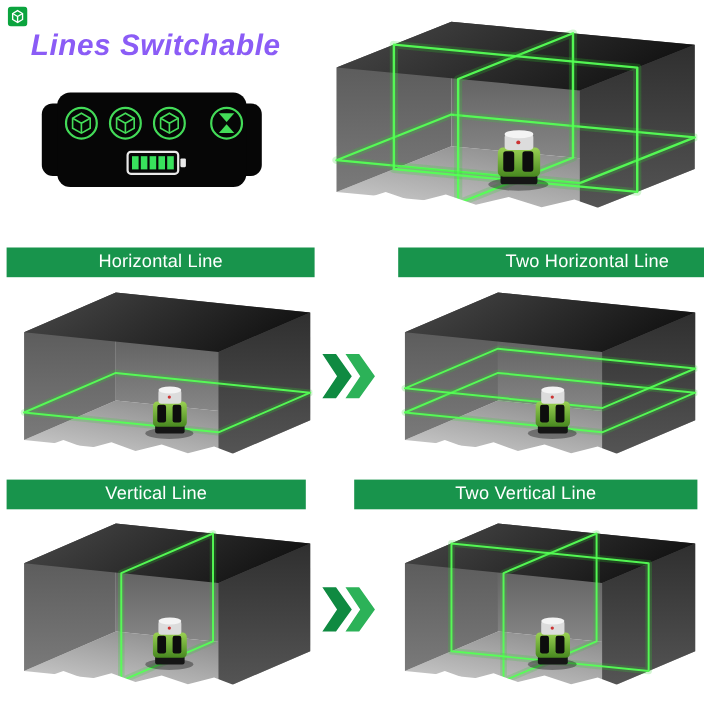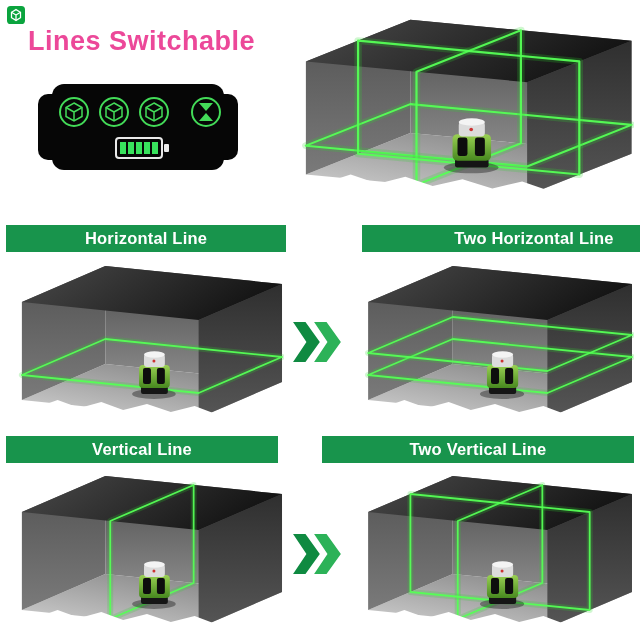--- a/index.html
+++ b/index.html
@@ -1,25 +1,25 @@
 <!DOCTYPE html>
 <html><head>
 <meta charset="utf-8">
 <style>
   * { margin:0; padding:0; box-sizing:border-box; }
   html,body { width:640px; height:640px; }
   body { background:#ffffff; font-family:"Liberation Sans", sans-serif; position:relative; overflow:hidden; }
   .page { position:absolute; left:0; top:0; width:640px; height:640px; background:#fff; }
   .abs { position:absolute; }
   .brand { left:7px; top:6px; width:18px; height:18px; }
-  .title { left:28px; top:26px; font-size:27px; font-weight:900; color:#ec4899; letter-spacing:0.5px; white-space:nowrap; }
+  .title { left:28px; top:26px; font-size:27px; font-weight:900; color:#8b5cf6; letter-spacing:0.5px; white-space:nowrap;font-style:italic; }
   .remote { left:36px; top:82px; width:204px; height:90px; }
   .header-bar { position:absolute; height:27px; background:#18944c; color:#ffffff;
                 display:flex; align-items:center; justify-content:center;
-                font-size:16.5px; font-weight:700; letter-spacing:0.2px; }
+                font-size:16.5px; font-weight:400; letter-spacing:0.2px; }
   .hb-r1l { left:6px;   top:225px; width:280px; }
   .hb-r1r { left:322px; top:225px; width:344px;margin-left:40px; }
   .hb-r2l { left:6px;   top:436px; width:272px; }
   .hb-r2r { left:322px; top:436px; width:312px; }
   .room-all { left:286px; top:6px;   width:348px; height:202px; }
   .room-a   { left:6px;   top:254px; width:278px; height:175px; }
   .room-b   { left:352px; top:254px; width:282px; height:175px; }
   .room-c   { left:6px;   top:464px; width:278px; height:175px; }
   .room-d   { left:352px; top:464px; width:282px; height:175px; }
   .chev { width:50px; height:44px; }

